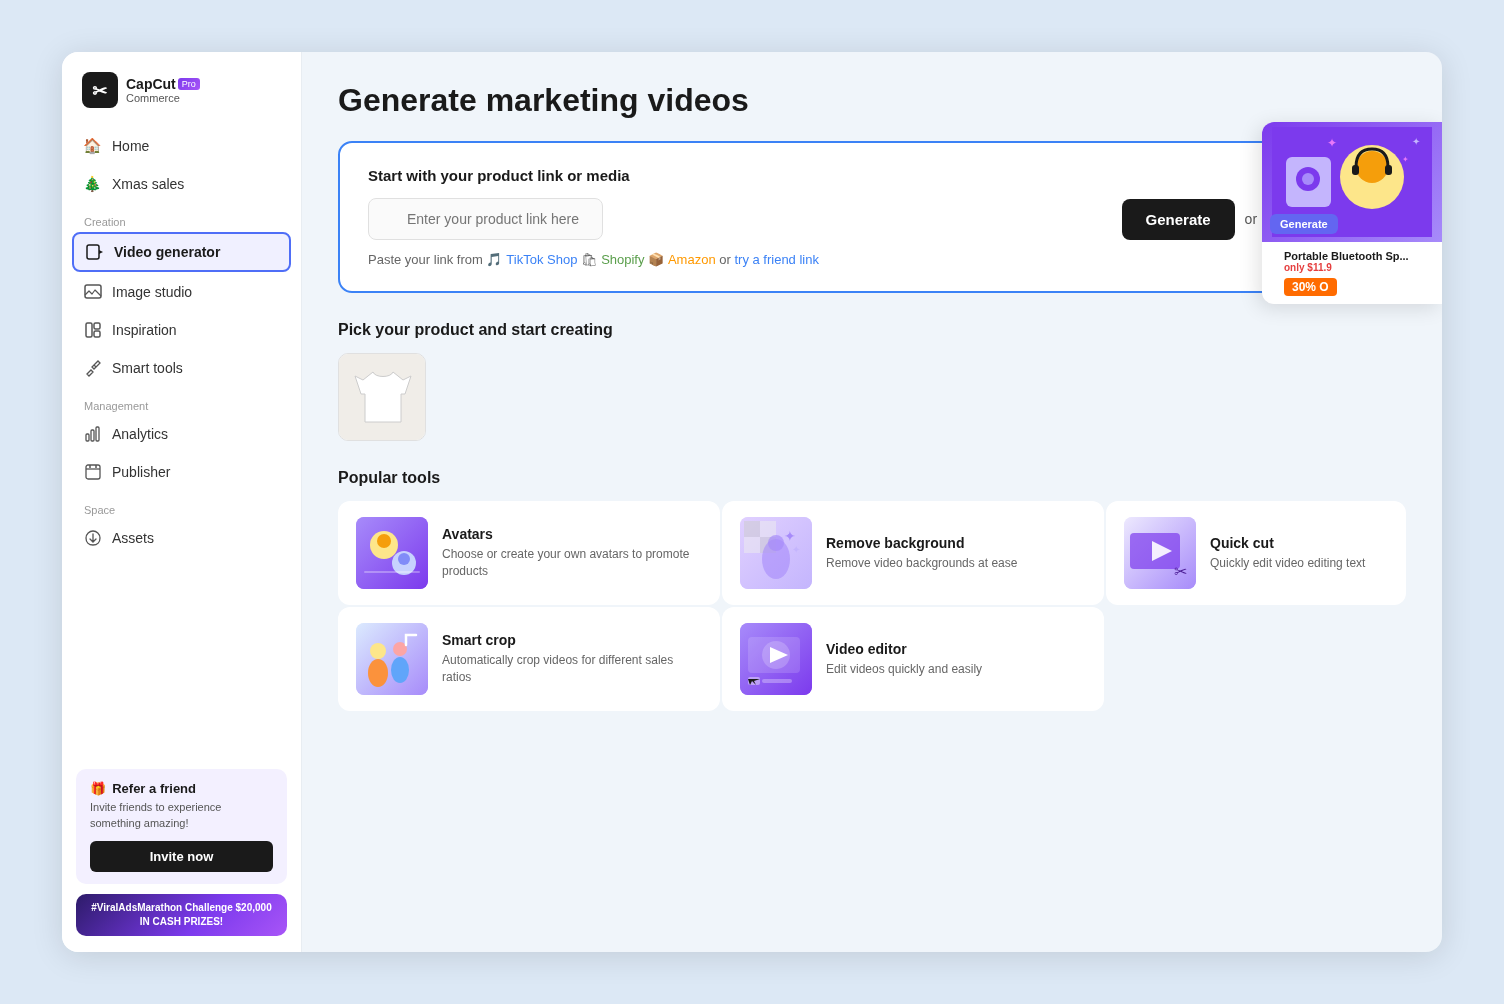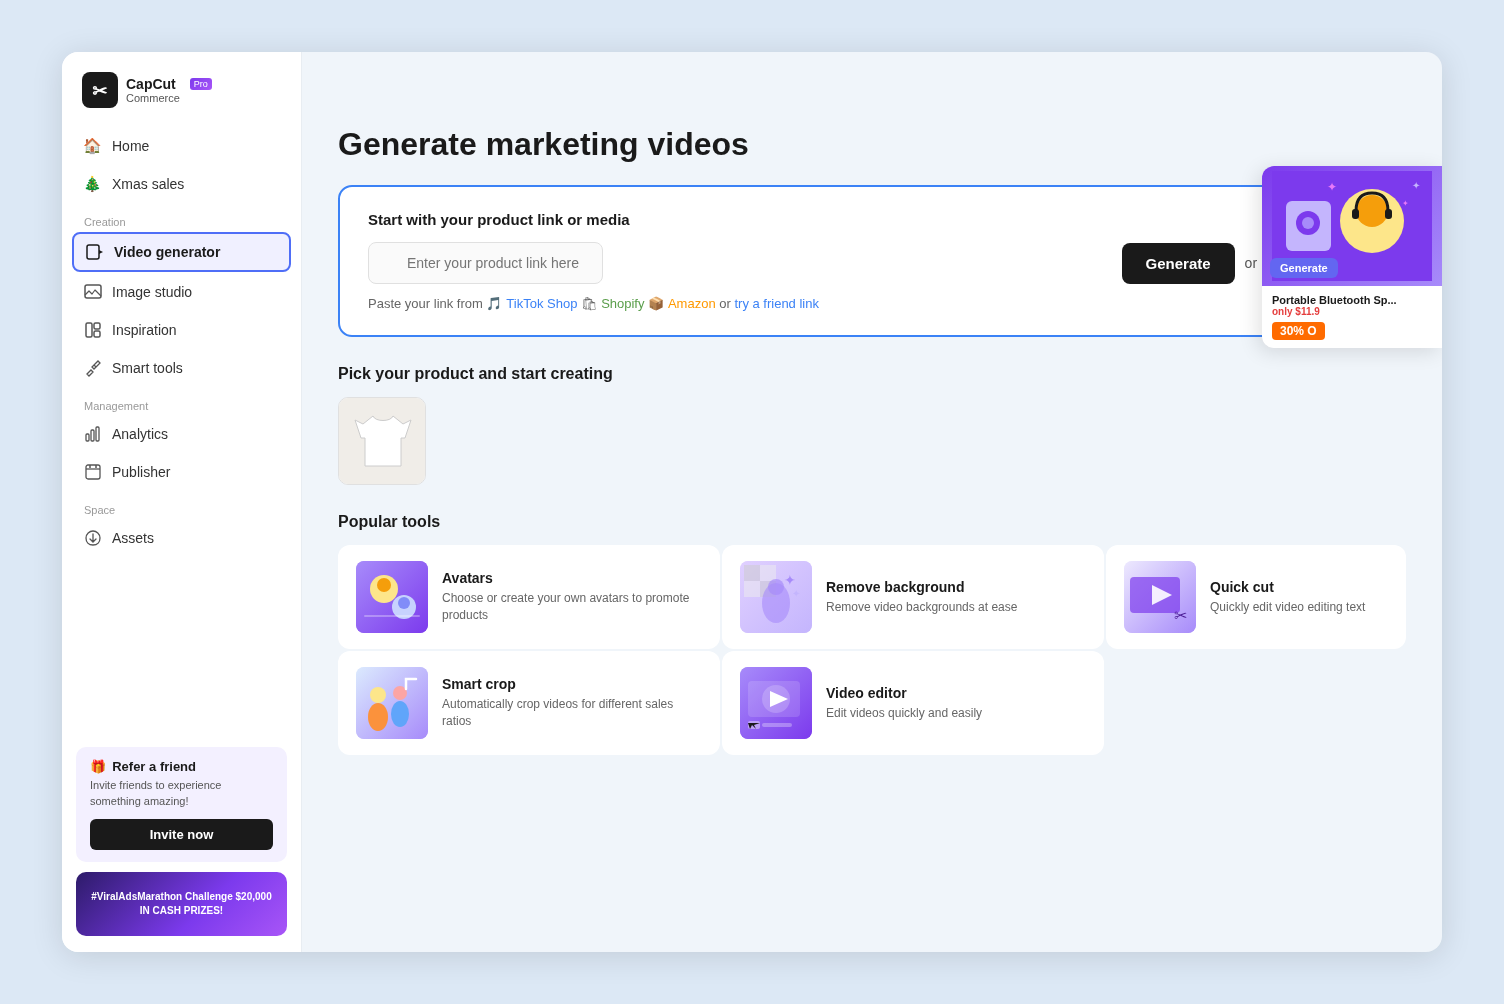--- a/index.html
+++ b/index.html
@@ -120,39 +120,38 @@
       border: none;
       border-radius: 6px;
       padding: 8px;
       font-size: 13px;
       font-weight: 600;
       cursor: pointer;
     }
     .promo-banner {
       border-radius: 10px;
       overflow: hidden;
-      height: 64px;
+      height: 42px;
       background: linear-gradient(135deg, #2d1b69 0%, #7c3aed 60%, #a855f7 100%);
       display: flex;
       align-items: center;
       justify-content: center;
       color: #fff;
       font-size: 10px;
       font-weight: 600;
       text-align: center;
       line-height: 1.4;
       padding: 13px;
     }
     
     .main-content {
       flex: 1;
       overflow-y: auto;
       padding: 30px 36px 30px 36px;
       position: relative;
-      margin-top: 44px;
     }
     .page-title {
       font-size: 32px;
       font-weight: 700;
       color: #1a1a1a;
       margin-bottom: 22px;
     }
     
     .product-card {
       background: #fff;
@@ -330,21 +329,21 @@
     }
     .floating-promo-img {
       background: linear-gradient(135deg, #7c3aed, #a78bfa);
       height: 120px;
       display: flex;
       align-items: center;
       justify-content: center;
       position: relative;
     }
     .floating-promo-text {
-      padding: 8px 10px;
+      padding: 8px 22px;
     }
     .floating-promo-product {
       font-size: 11px;
       font-weight: 700;
       color: #1a1a1a;
     }
     .floating-promo-price {
       font-size: 10px;
       color: #e53e3e;
       font-weight: 700;
@@ -376,21 +375,21 @@
 
 <div class="app-container">
 
   <aside class="sidebar">
     <div class="sidebar-logo">
       <svg class="logo-icon" viewBox="0 0 36 36" fill="none">
         <rect width="36" height="36" rx="8" fill="#1a1a1a"></rect>
         <text x="18" y="25" text-anchor="middle" fill="white" font-size="18" font-weight="bold">✂</text>
       </svg>
       <div>
-        <div style="display:flex;align-items:center;gap:12px;">
+        <div style="display:flex;align-items:center;gap:0;">
           <span style="font-size:14px;font-weight:700;color:#1a1a1a;">CapCut</span>
           <span class="logo-badge">Pro</span>
         </div>
         <div style="font-size:11px;color:#555;">Commerce</div>
       </div>
     </div>
 
     <nav class="sidebar-nav">
 
       <div class="nav-item">

